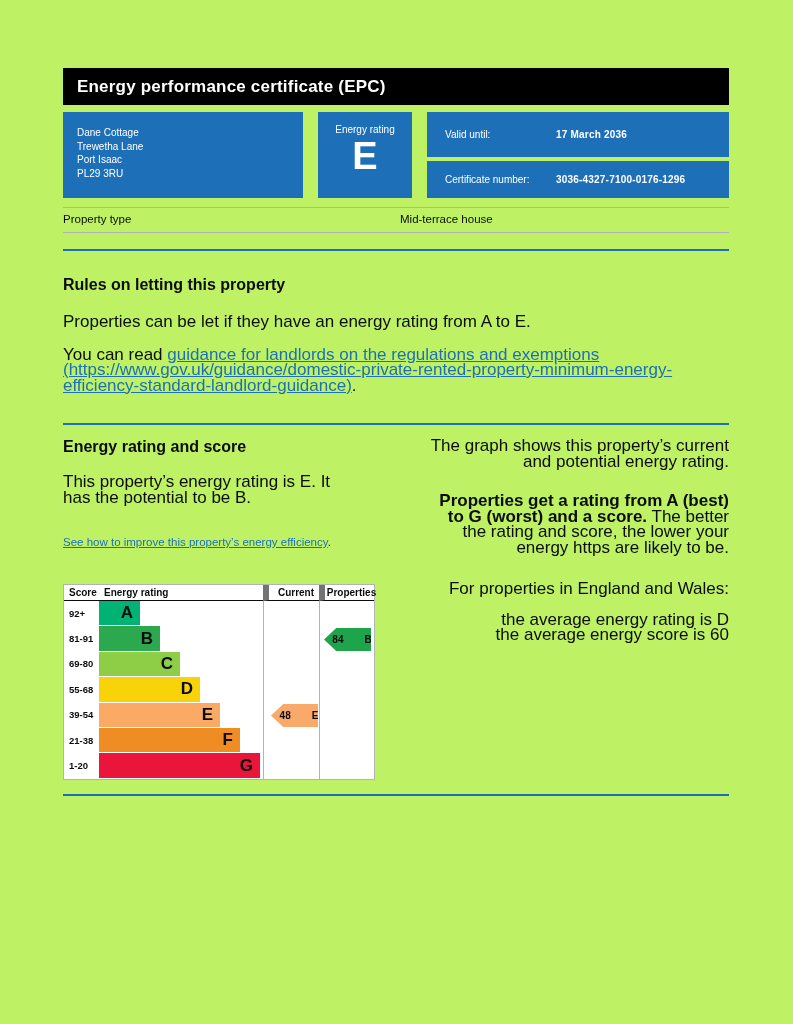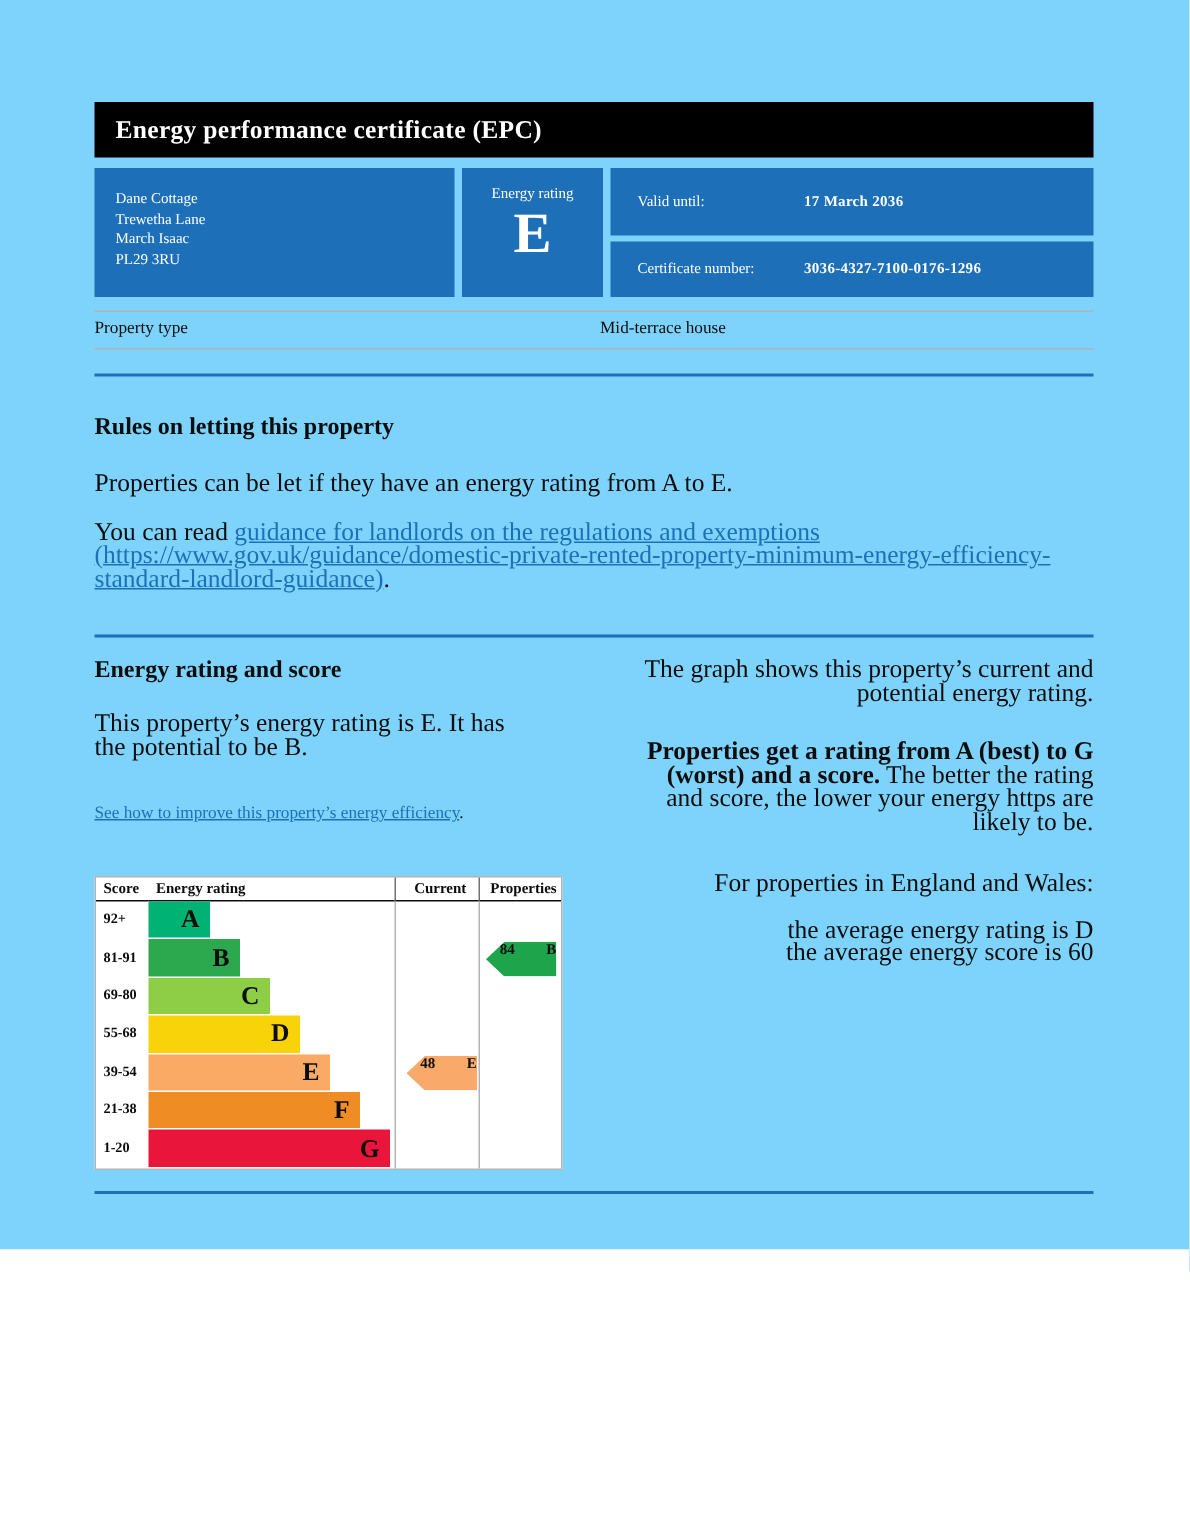--- a/index.html
+++ b/index.html
@@ -1,38 +1,38 @@
 <!DOCTYPE html>
 <html><head>
 <meta charset="utf-8">
 <title>Energy performance certificate (EPC)</title>
 <style>
   * { box-sizing: border-box; }
   html, body { margin: 0; padding: 0; background: #ffffff; }
   .page {
     position: relative;
     width: 793px;
-    height: 833px;
-    background: #7dd3fc;
-    font-family: Liberation Serif, serif;
+    height: 1024px;
+    background: #bef264;
+    font-family: Liberation Sans, sans-serif;
     color: #0b0c0c;
     overflow: hidden;
   }
   .content { position: absolute; left: 63px; top: 68px; width: 666px; }
 
   
   .banner {
     background: #000000; color: #ffffff;
     height: 37px; display: flex; align-items: center;
     padding-left: 14px;
   }
   .banner h1 { font-size: 17px; font-weight: bold; margin: 0; letter-spacing: 0.2px; }
 
   
-  .summary { display: flex; gap: 5px; margin-top: 7px; height: 86px; justify-content: space-between; }
+  .summary { display: flex; gap: 15px; margin-top: 7px; height: 86px; justify-content: space-between; }
   .bluebox { background: #1d70b8; color: #ffffff; }
   .address-box { width: 240px; padding: 14px 14px; font-size: 10px; line-height: 13.5px; }
   .rating-box { width: 94px; display: flex; flex-direction: column; align-items: center; padding-top: 12px; }
   .rating-box .rating-label { font-size: 10px; }
   .rating-box .rating-letter { font-size: 38px; font-weight: bold; line-height: 42px; }
   .right-stack { flex: 1; display: flex; flex-direction: column; gap: 4px; }
   .kv-box { display: flex; align-items: center; padding-left: 18px; }
   .valid-box { height: 45px; }
   .cert-box { flex: 1; }
   .kv-label { font-size: 10px; width: 111px; flex: 0 0 111px; }
@@ -77,21 +77,21 @@
   .chart-grid {
     display: grid;
     grid-template-columns: 35px 164px 56px 55px;
     grid-template-rows: 16px repeat(7, 25.4px);
   }
   .chart-head {
     font-size: 10px; font-weight: bold;
     border-bottom: 1px solid #0b0c0c;
     display: flex; align-items: center; padding-left: 5px;
   }
-  .head-current, .head-potential { border-left: 1px solid #737373; justify-content: center; padding-left: 4px; }
+  .head-current, .head-potential { border-left: 6px solid #737373; justify-content: center; padding-left: 4px; }
   .score-cell {
     font-size: 9.5px; font-weight: bold;
     display: flex; align-items: center; padding-left: 5px;
     height: 24.4px;
   }
   .bar-track { position: relative; }
   .bar {
     height: 24.4px; display: flex; align-items: center; justify-content: flex-end;
     padding-right: 7px; font-size: 17px; font-weight: bold; color: #0b0c0c;
   }
@@ -104,21 +104,21 @@
   .band-c .bar { background: #8dce46; }
   .band-d .bar { background: #f8d30a; }
   .band-e .bar { background: #fbaa65; }
   .band-f .bar { background: #ef8c23; }
   .band-g .bar { background: #e9153b; }
   .w-a { width: 41px; } .w-b { width: 61px; } .w-c { width: 81px; }
   .w-d { width: 101px; } .w-e { width: 121px; } .w-f { width: 141px; } .w-g { width: 161px; }
 
   .arrow {
     position: absolute; height: 23px; width: 47px;
-    display: flex; justify-content: center; gap: 21px;
+    display: flex; align-items: center; justify-content: center; gap: 21px;
     font-size: 10px; font-weight: bold; color: #0b0c0c;
     clip-path: polygon(0 50%, 26% 0, 100% 0, 100% 100%, 26% 100%);
     padding-left: 9px;
   }
   .arrow-current { left: 207px; top: 119px; background: #f9a969; }
   .arrow-potential { left: 260px; top: 43px; background: #1ea54c; }
 </style>
 </head>
 <body>
 
@@ -126,21 +126,21 @@
   <div class="content">
 
     <div class="banner">
       <h1>Energy performance certificate (EPC)</h1>
     </div>
 
     <div class="summary">
       <div class="bluebox address-box">
         <div>Dane Cottage</div>
         <div>Trewetha Lane</div>
-        <div>March Isaac</div>
+        <div>Port Isaac</div>
         <div>PL29 3RU</div>
       </div>
       <div class="bluebox rating-box">
         <div class="rating-label">Energy rating</div>
         <div class="rating-letter">E</div>
       </div>
       <div class="right-stack">
         <div class="bluebox kv-box valid-box">
           <span class="kv-label">Valid until:</span>
           <span class="kv-value">17 March 2036</span>

